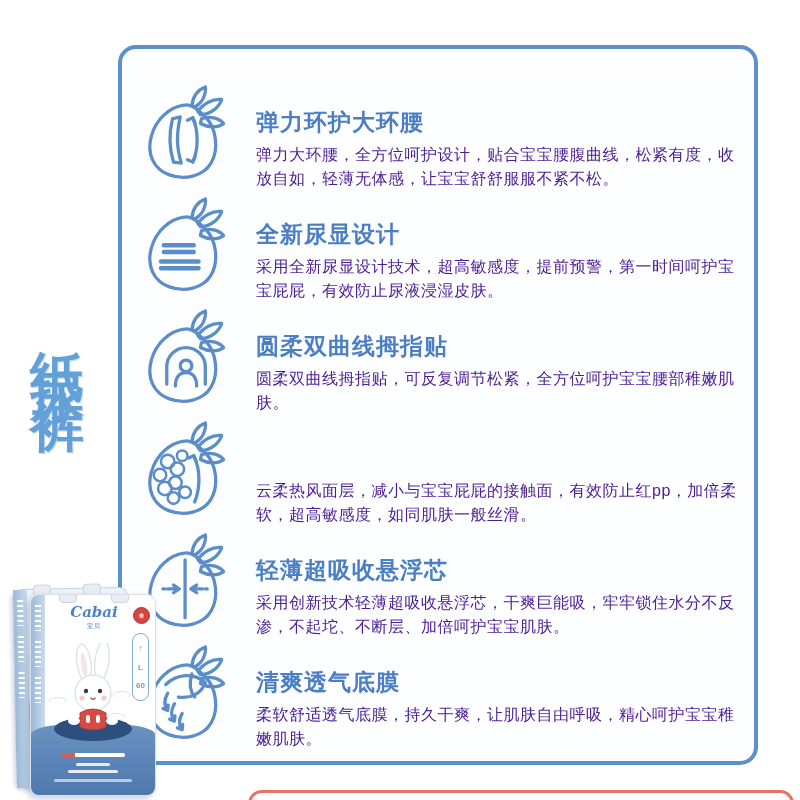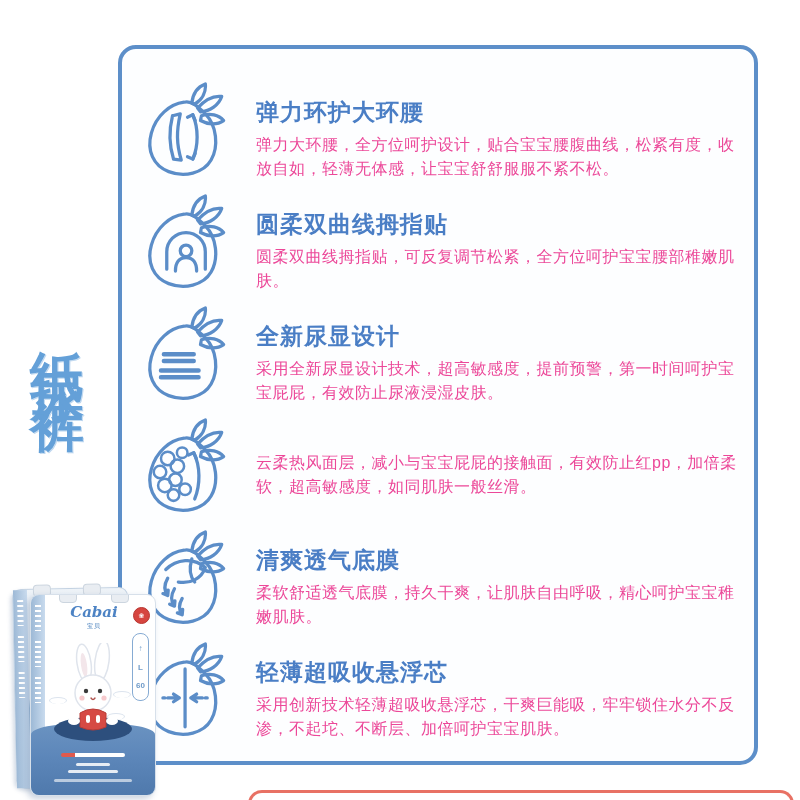--- a/index.html
+++ b/index.html
@@ -20,31 +20,31 @@
     writing-mode:vertical-rl;text-orientation:upright;
     font-size:54px;font-weight:700;color:#64a0d8;
     letter-spacing:22px;line-height:60px;
     text-shadow:0 0 1px #ffffff, 1px 1px 0 #bcd6ef;
   }
   
   .features{
     position:absolute;left:134px;top:79px;width:616px;
   }
   .feature-row{
-    display:flex;align-items:center;height:112px;
+    display:flex;align-items:flex-end;height:112px;
   }
   .icon-box{width:108px;height:106px;flex:0 0 108px;}
   .icon-box svg{width:106px;height:106px;display:block;}
   .txt{margin-left:14px;padding-top:7px;width:492px;}
   .f-title{
     font-size:23px;font-weight:700;color:#4a7ec5;
     letter-spacing:1px;margin:0 0 5px 0;
   }
   .f-desc{
-    font-size:16px;color:#ec4899;line-height:24px;
+    font-size:16px;color:#4c1d95;line-height:24px;
     letter-spacing:0.5px;margin:0;
   }
   .stroke{fill:none;stroke:#5b8dc8;stroke-width:3.4;stroke-linecap:round;stroke-linejoin:round;}
   .stroke-thick{fill:none;stroke:#5b8dc8;stroke-width:4.6;stroke-linecap:round;}
   
   .red-strip{
     position:absolute;left:248px;top:790px;width:546px;height:14px;
     border:3px solid #e87164;border-bottom:none;
     border-radius:14px 14px 0 0;background:#fff;
     box-sizing:border-box;
@@ -136,44 +136,44 @@
     </div>
   </div>
 
   <div class="feature-row">
     <div class="icon-box">
       <svg viewBox="0 0 110 110">
         <path class="stroke" d="M52 21 C37 23 23 35 18 53 C13 71 20 87 36 93 C52 99 72 95 80 81 C88 67 86 45 74 33 C67 26 60 19 52 21 Z"></path>
         <path class="stroke" d="M60 22 C61 12 66 5 74 2 C75 10 71 18 63 23 Z"></path>
         <path class="stroke" d="M66 27 C74 18 83 14 91 15 C88 24 79 30 69 31 Z"></path>
         <path class="stroke" d="M70 35 C79 32 88 34 93 40 C86 45 76 44 69 40 Z"></path>
+        <path class="stroke-thick" d="M31 50 H62 M31 57 H62 M28 67 H67 M28 74 H67"></path>
+      </svg>
+    </div>
+    <div class="txt">
+      <p class="f-title">全新尿显设计</p>
+      <p class="f-desc">采用全新尿显设计技术，超高敏感度，提前预警，第一时间呵护宝宝屁屁，有效防止尿液浸湿皮肤。</p>
+    </div>
+  </div>
+
+  <div class="feature-row">
+    <div class="icon-box">
+      <svg viewBox="0 0 110 110">
+        <path class="stroke" d="M52 21 C37 23 23 35 18 53 C13 71 20 87 36 93 C52 99 72 95 80 81 C88 67 86 45 74 33 C67 26 60 19 52 21 Z"></path>
+        <path class="stroke" d="M60 22 C61 12 66 5 74 2 C75 10 71 18 63 23 Z"></path>
+        <path class="stroke" d="M66 27 C74 18 83 14 91 15 C88 24 79 30 69 31 Z"></path>
+        <path class="stroke" d="M70 35 C79 32 88 34 93 40 C86 45 76 44 69 40 Z"></path>
         <path class="stroke" d="M34 78 V60 A20 20 0 0 1 74 60 V78"></path>
         <circle class="stroke" cx="54" cy="59" r="6"></circle>
         <path class="stroke" d="M43 80 C43 71 47 66 54 66 C61 66 65 71 65 80"></path>
       </svg>
     </div>
     <div class="txt">
       <p class="f-title">圆柔双曲线拇指贴</p>
       <p class="f-desc">圆柔双曲线拇指贴，可反复调节松紧，全方位呵护宝宝腰部稚嫩肌肤。</p>
-    </div>
-  </div>
-
-  <div class="feature-row">
-    <div class="icon-box">
-      <svg viewBox="0 0 110 110">
-        <path class="stroke" d="M52 21 C37 23 23 35 18 53 C13 71 20 87 36 93 C52 99 72 95 80 81 C88 67 86 45 74 33 C67 26 60 19 52 21 Z"></path>
-        <path class="stroke" d="M60 22 C61 12 66 5 74 2 C75 10 71 18 63 23 Z"></path>
-        <path class="stroke" d="M66 27 C74 18 83 14 91 15 C88 24 79 30 69 31 Z"></path>
-        <path class="stroke" d="M70 35 C79 32 88 34 93 40 C86 45 76 44 69 40 Z"></path>
-        <path class="stroke-thick" d="M31 50 H62 M31 57 H62 M28 67 H67 M28 74 H67"></path>
-      </svg>
-    </div>
-    <div class="txt">
-      <p class="f-title">全新尿显设计</p>
-      <p class="f-desc">采用全新尿显设计技术，超高敏感度，提前预警，第一时间呵护宝宝屁屁，有效防止尿液浸湿皮肤。</p>
     </div>
   </div>
 
   <div class="feature-row">
     <div class="icon-box">
       <svg viewBox="0 0 110 110">
         <path class="stroke" d="M52 21 C37 23 23 35 18 53 C13 71 20 87 36 93 C52 99 72 95 80 81 C88 67 86 45 74 33 C67 26 60 19 52 21 Z"></path>
         <path class="stroke" d="M60 22 C61 12 66 5 74 2 C75 10 71 18 63 23 Z"></path>
         <path class="stroke" d="M66 27 C74 18 83 14 91 15 C88 24 79 30 69 31 Z"></path>
         <path class="stroke" d="M70 35 C79 32 88 34 93 40 C86 45 76 44 69 40 Z"></path>
@@ -196,48 +196,48 @@
     </div>
   </div>
 
   <div class="feature-row">
     <div class="icon-box">
       <svg viewBox="0 0 110 110">
         <path class="stroke" d="M52 21 C37 23 23 35 18 53 C13 71 20 87 36 93 C52 99 72 95 80 81 C88 67 86 45 74 33 C67 26 60 19 52 21 Z"></path>
         <path class="stroke" d="M60 22 C61 12 66 5 74 2 C75 10 71 18 63 23 Z"></path>
         <path class="stroke" d="M66 27 C74 18 83 14 91 15 C88 24 79 30 69 31 Z"></path>
         <path class="stroke" d="M70 35 C79 32 88 34 93 40 C86 45 76 44 69 40 Z"></path>
+        <path class="stroke" d="M53 28 V88"></path>
+        <path class="stroke" d="M35 58 H47 M47 58 l-6 -4 M47 58 l-6 4 M30 58 h2"></path>
+        <path class="stroke" d="M71 58 H59 M59 58 l6 -4 M59 58 l6 4 M76 58 h-2"></path>
+      </svg>
+    </div>
+    <div class="txt">
+      <p class="f-title">轻薄超吸收悬浮芯</p>
+      <p class="f-desc">采用创新技术轻薄超吸收悬浮芯，干爽巨能吸，牢牢锁住水分不反渗，不起坨、不断层、加倍呵护宝宝肌肤。</p>
+    </div>
+  </div>
+
+  <div class="feature-row">
+    <div class="icon-box">
+      <svg viewBox="0 0 110 110">
+        <path class="stroke" d="M52 21 C37 23 23 35 18 53 C13 71 20 87 36 93 C52 99 72 95 80 81 C88 67 86 45 74 33 C67 26 60 19 52 21 Z"></path>
+        <path class="stroke" d="M60 22 C61 12 66 5 74 2 C75 10 71 18 63 23 Z"></path>
+        <path class="stroke" d="M66 27 C74 18 83 14 91 15 C88 24 79 30 69 31 Z"></path>
+        <path class="stroke" d="M70 35 C79 32 88 34 93 40 C86 45 76 44 69 40 Z"></path>
         <path class="stroke" d="M33 41 C44 30 62 28 74 39 C70 51 58 56 46 54"></path>
         <path class="stroke" d="M60 30 C57 40 58 48 63 54"></path>
         <path class="stroke" d="M35 50 C31 57 31 63 35 68 M35 68 l-5 -2 M35 68 l0.5 -5.5"></path>
         <path class="stroke" d="M42 61 C38 68 38 74 42 79 M42 79 l-5 -2 M42 79 l0.5 -5.5"></path>
         <path class="stroke" d="M50 71 C46 78 46 83 50 88 M50 88 l-5 -2 M50 88 l0.5 -5.5"></path>
       </svg>
     </div>
     <div class="txt">
       <p class="f-title">清爽透气底膜</p>
       <p class="f-desc">柔软舒适透气底膜，持久干爽，让肌肤自由呼吸，精心呵护宝宝稚嫩肌肤。</p>
-    </div>
-  </div>
-
-  <div class="feature-row">
-    <div class="icon-box">
-      <svg viewBox="0 0 110 110">
-        <path class="stroke" d="M52 21 C37 23 23 35 18 53 C13 71 20 87 36 93 C52 99 72 95 80 81 C88 67 86 45 74 33 C67 26 60 19 52 21 Z"></path>
-        <path class="stroke" d="M60 22 C61 12 66 5 74 2 C75 10 71 18 63 23 Z"></path>
-        <path class="stroke" d="M66 27 C74 18 83 14 91 15 C88 24 79 30 69 31 Z"></path>
-        <path class="stroke" d="M70 35 C79 32 88 34 93 40 C86 45 76 44 69 40 Z"></path>
-        <path class="stroke" d="M53 28 V88"></path>
-        <path class="stroke" d="M35 58 H47 M47 58 l-6 -4 M47 58 l-6 4 M30 58 h2"></path>
-        <path class="stroke" d="M71 58 H59 M59 58 l6 -4 M59 58 l6 4 M76 58 h-2"></path>
-      </svg>
-    </div>
-    <div class="txt">
-      <p class="f-title">轻薄超吸收悬浮芯</p>
-      <p class="f-desc">采用创新技术轻薄超吸收悬浮芯，干爽巨能吸，牢牢锁住水分不反渗，不起坨、不断层、加倍呵护宝宝肌肤。</p>
     </div>
   </div>
 </div>
 
 <div class="red-strip"></div>
 
 <div class="pack-zone">
   <div class="pack back">
     <div class="handle" style="left:20px;"></div>
     <div class="handle" style="left:70px;"></div>

